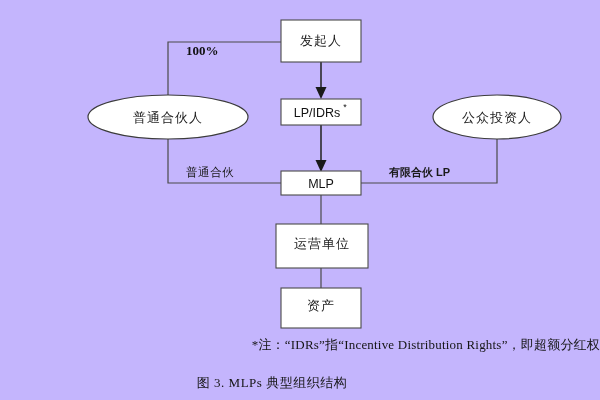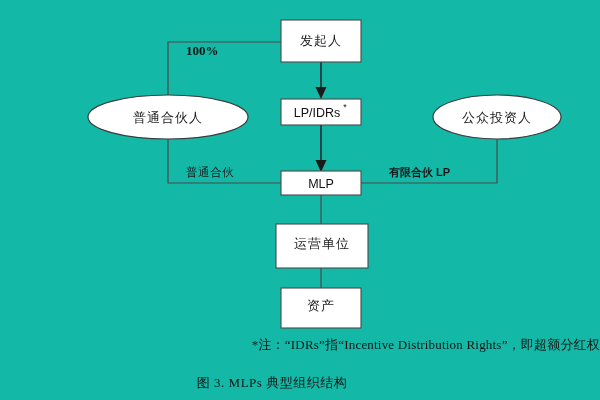--- a/index.html
+++ b/index.html
@@ -11,21 +11,21 @@
     width: 600px;
     height: 400px;
     overflow: hidden;
     font-family: "Liberation Serif", "DejaVu Serif", serif;
     color: #1a1a1a;
   }
   #page {
     position: relative;
     width: 600px;
     height: 400px;
-    background: #14b8a6;
+    background: #c4b5fd;
   }
   #diagram-svg {
     position: absolute;
     left: 0;
     top: 0;
     width: 600px;
     height: 400px;
   }
   .node-label-cn {
     font-family: "Liberation Serif", "DejaVu Serif", serif;

